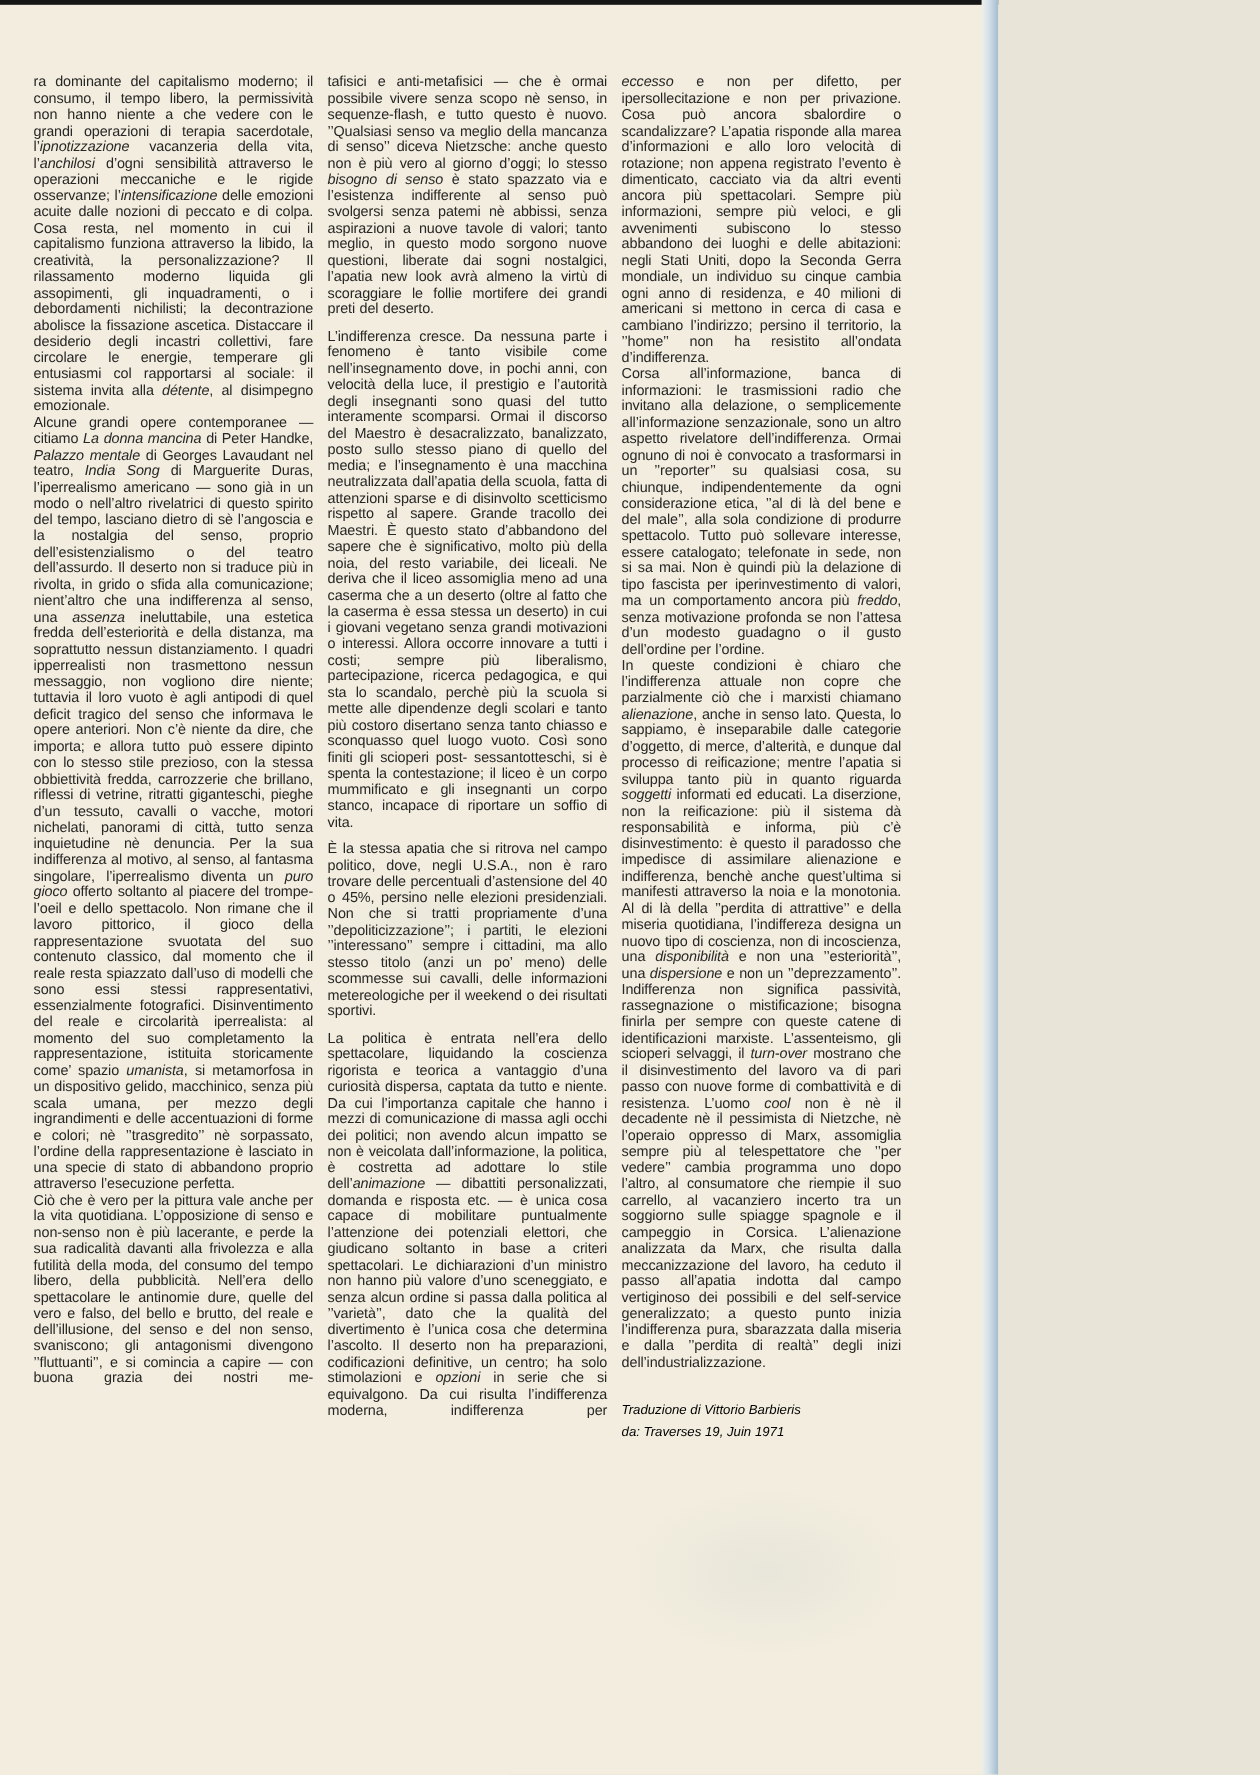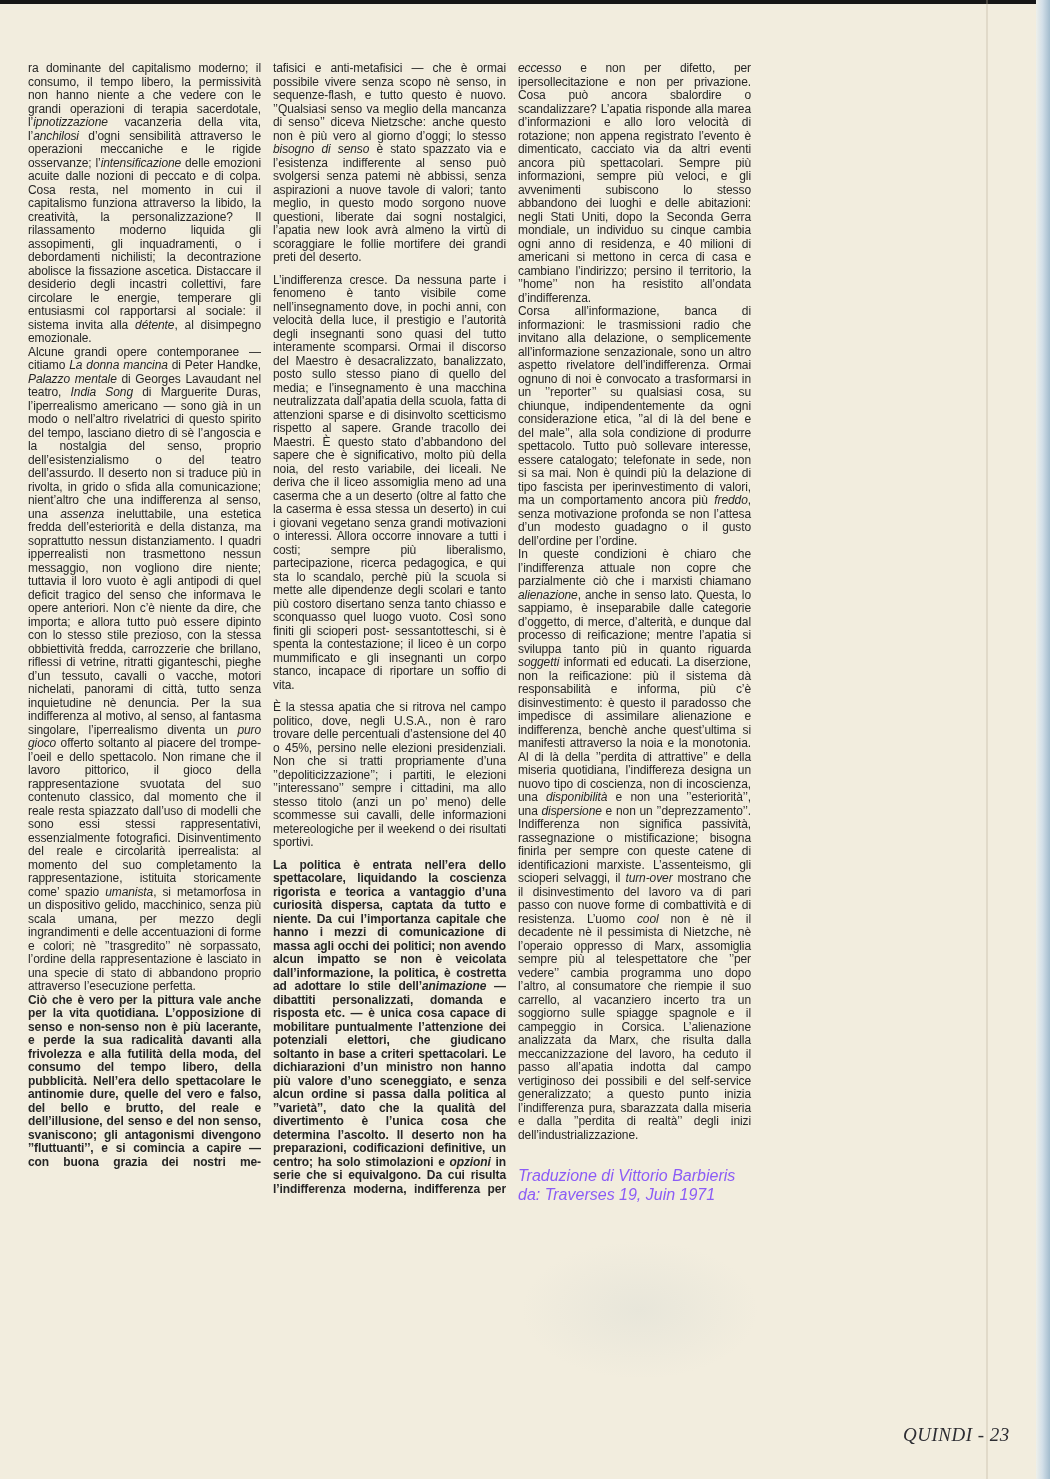--- a/index.html
+++ b/index.html
@@ -1,19 +1,19 @@
 <!DOCTYPE html>
 <html lang="it"><head>
 <meta charset="utf-8">
 <style>
   * { margin: 0; padding: 0; box-sizing: border-box; }
   html, body { background: #e8e4d8; }
   .page {
     position: relative;
-    width: 1050px;
+    width: 832px;
     height: 1479px;
     background: #f2edde;
     overflow: hidden;
     font-family: "Liberation Sans", sans-serif;
     color: #262626;
   }
   .top-edge {
     position: absolute; top: 0; left: 0;
     width: 100%; height: 4px;
     background: #161616;
@@ -47,28 +47,28 @@
   }
   .col { width: 233px; }
   .para {
     font-size: 12px;
     line-height: 13.5px;
     text-align: justify;
     letter-spacing: -0.1px;
     word-spacing: 0.5px;
   }
   .para.gap { margin-top: 9px; }
-  .para.cont { text-align-last: justify; font-weight: bold; }
+  .para.cont { text-align-last: justify; }
   .para i { font-style: italic; }
   .signature {
     margin-top: 24px;
     font-style: italic;
-    font-size: 16px;
+    font-size: 11px;
     line-height: 19px;
-    color: #8b5cf6;
+    color: #000000;
     text-align: left;
   }
   .footer {
     position: absolute;
     top: 1424px;
     left: 903px;
     font-family: Liberation Serif, serif;
     font-style: italic;
     font-size: 19px;
     letter-spacing: 0.5px;

